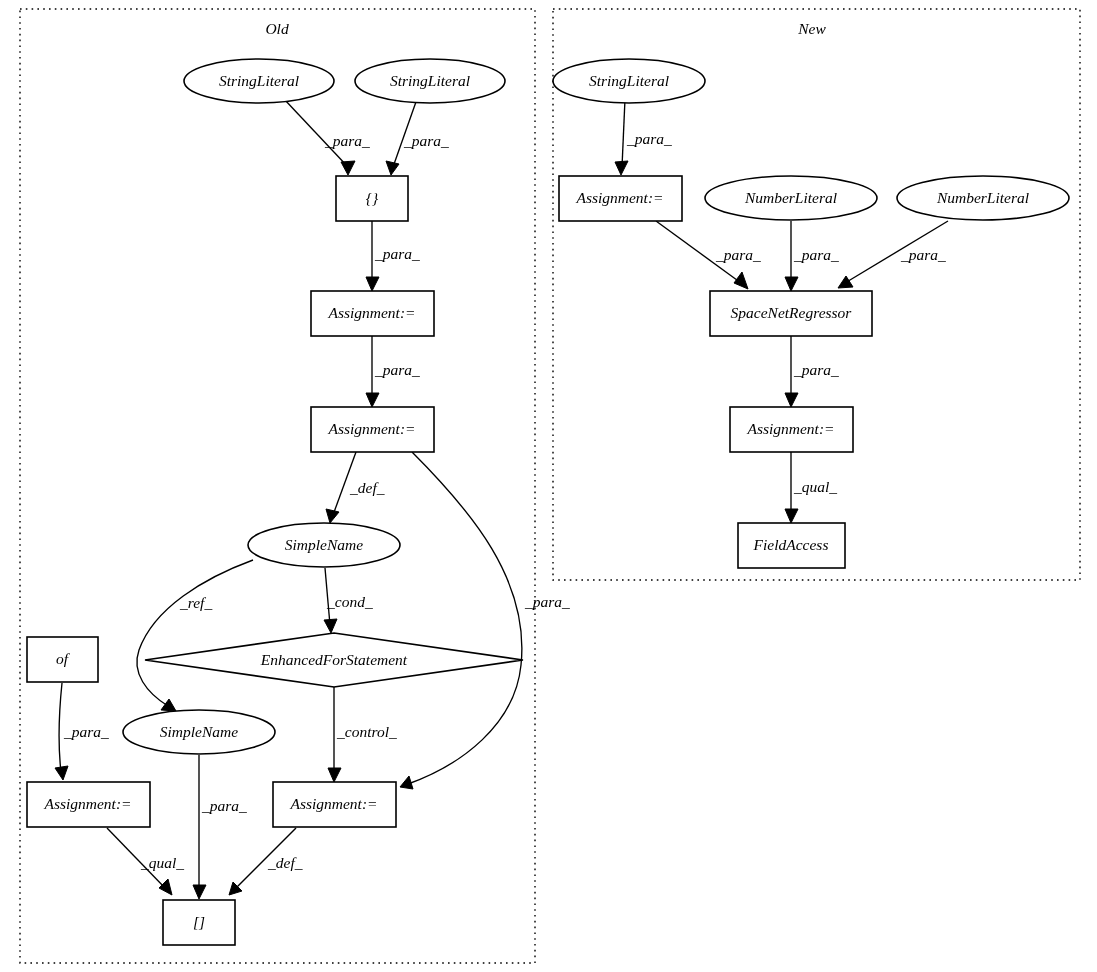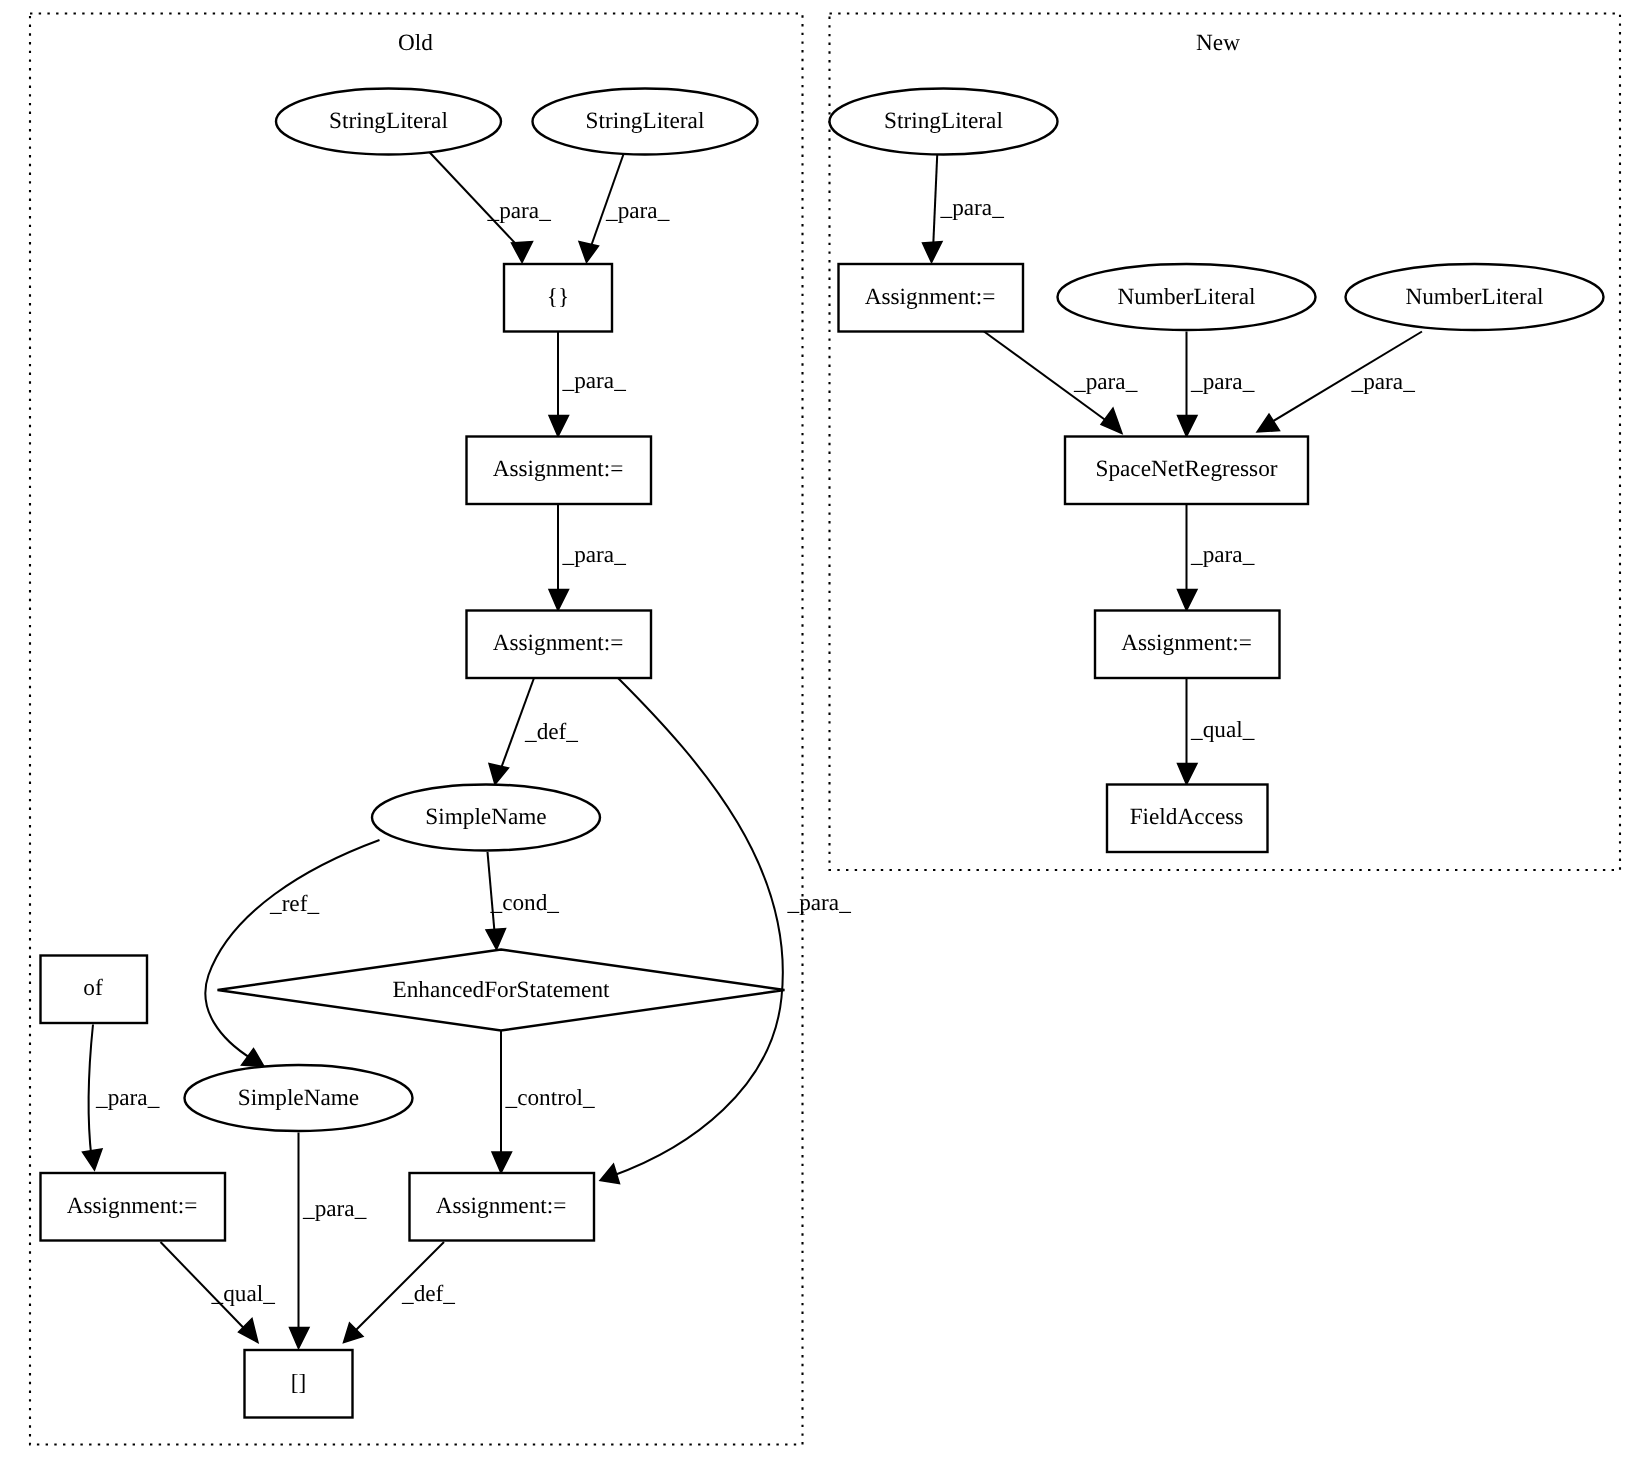--- a/index.html
+++ b/index.html
@@ -10,20 +10,21 @@
   body {
     width: 1097px;
     height: 972px;
     font-family: "Liberation Serif", "DejaVu Serif", serif;
     overflow: hidden;
   }
   #graph-root {
     position: relative;
     width: 1097px;
     height: 700px;
+    font-style: italic;
   }
   svg#diagram {
     display: block;
     width: 1097px;
     height: 972px;
   }
   .node-shape {
     fill: #ffffff;
     stroke: #000000;
     stroke-width: 1.6;

